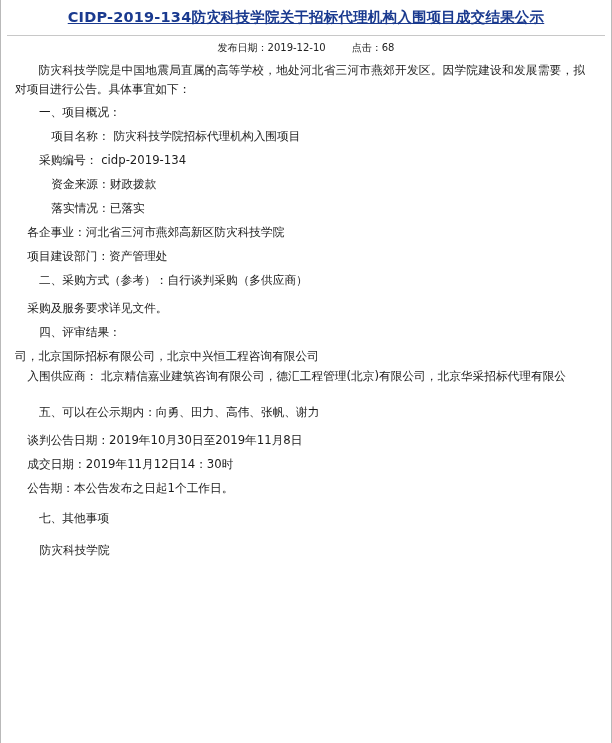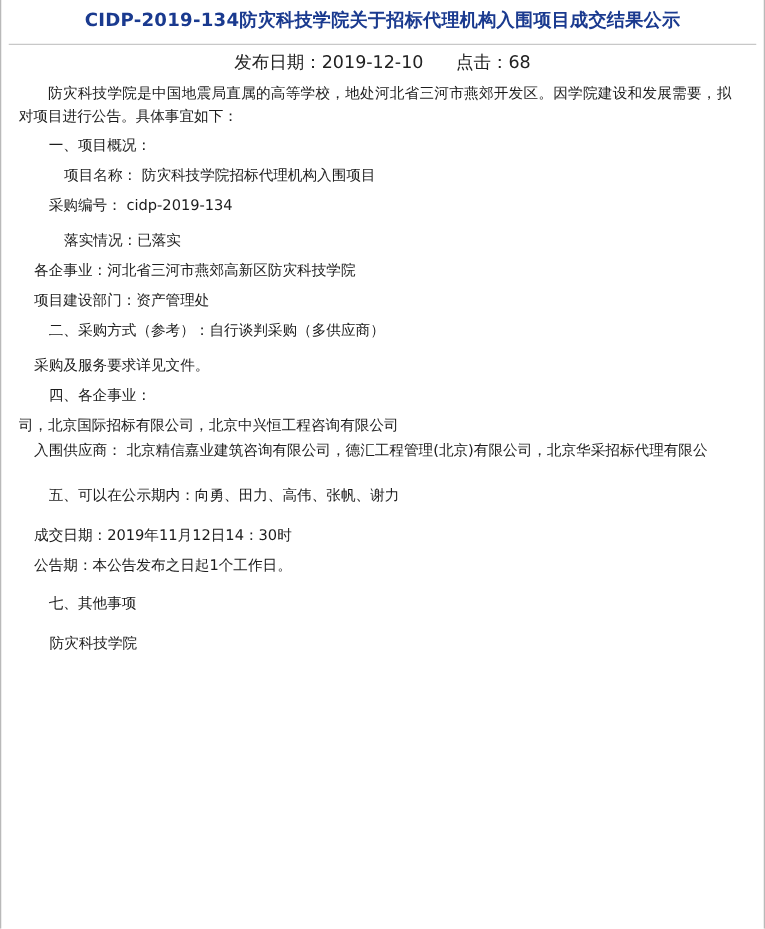--- a/index.html
+++ b/index.html
@@ -22,30 +22,31 @@
     border-bottom: none;
   }
   .title {
     color: #1a3a8f;
     font-size: 14.5px;
     font-weight: bold;
     text-align: center;
     padding: 8px 16px 4px 16px;
     line-height: 1.35;
     letter-spacing: 0.2px;
+    text-decoration: underline;
   }
   .title-rule {
     border-top: 1px solid #c8c8c8;
     margin: 3px 6px 0 6px;
   }
   .meta {
     display: flex;
     justify-content: center;
     gap: 26px;
-    font-size: 14px;
+    font-size: 10px;
     color: #222;
     padding: 5px 0 4px 0;
   }
   .meta span { white-space: nowrap; }
   .body {
     padding: 2px 14px 0 14px;
     font-size: 11.7px;
     line-height: 1.62;
     color: #1c1c1c;
   }
@@ -81,51 +82,53 @@
     <div class="gap-s"></div>
     <div class="p lv1">一、项目概况：</div>
 
     <div class="gap-s"></div>
     <div class="p lv2">项目名称： 防灾科技学院招标代理机构入围项目</div>
 
     <div class="gap-s"></div>
     <div class="p lv1">采购编号： cidp-2019-134</div>
 
     <div class="gap-s"></div>
+    <div class="p lv2">资金来源：财政拨款</div>
 
     <div class="gap-s"></div>
     <div class="p lv2">落实情况：已落实</div>
 
     <div class="gap-s"></div>
     <div class="p lv0">各企事业：河北省三河市燕郊高新区防灾科技学院</div>
 
     <div class="gap-s"></div>
     <div class="p lv0">项目建设部门：资产管理处</div>
 
     <div class="gap-s"></div>
     <div class="p lv1">二、采购方式（参考）：自行谈判采购（多供应商）</div>
 
     <div class="gap-s"></div>
 
     <div class="gap-s"></div>
     <div class="p lv0">采购及服务要求详见文件。</div>
 
     <div class="gap-s"></div>
-    <div class="p lv1">四、各企事业：</div>
+    <div class="p lv1">四、评审结果：</div>
 
     <div class="gap-s"></div>
     <div class="p">司，北京国际招标有限公司，北京中兴恒工程咨询有限公司</div>
     <div class="p lv0">入围供应商： 北京精信嘉业建筑咨询有限公司，德汇工程管理(北京)有限公司，北京华采招标代理有限公</div>
 
     <div class="gap-l"></div>
     <div class="p lv1">五、可以在公示期内：向勇、田力、高伟、张帆、谢力</div>
 
     <div class="gap-s"></div>
 
     <div class="gap-s"></div>
+    <div class="p lv0">谈判公告日期：2019年10月30日至2019年11月8日</div>
 
     <div class="gap-s"></div>
     <div class="p lv0">成交日期：2019年11月12日14：30时</div>
 
     <div class="gap-s"></div>
     <div class="p lv0">公告期：本公告发布之日起1个工作日。</div>
 
     <div class="gap-m"></div>
     <div class="p lv1">七、其他事项</div>
 

